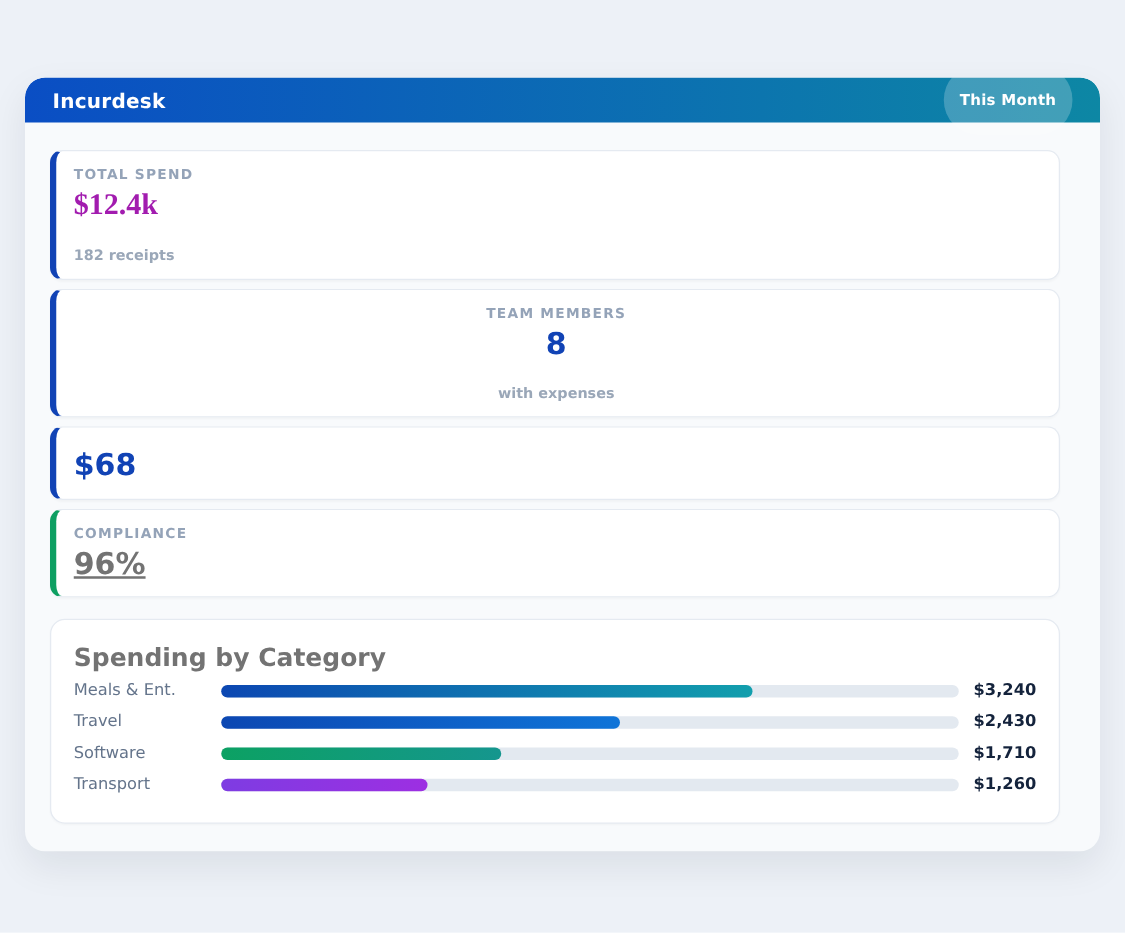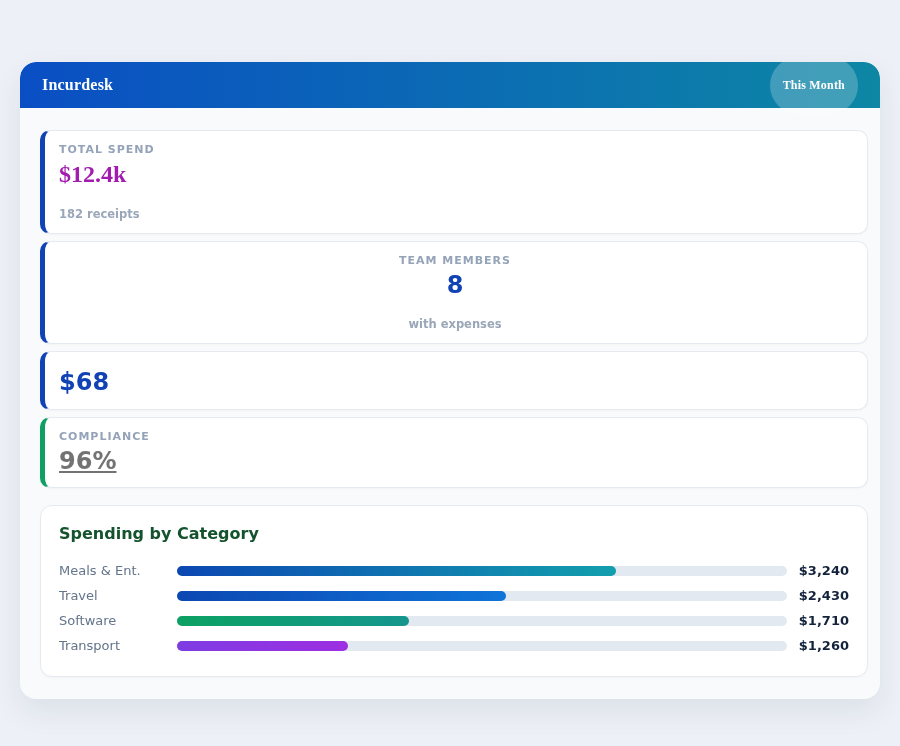--- a/index.html
+++ b/index.html
@@ -11,48 +11,47 @@
   }
   .app-card {
     width: 860px;
     margin: 62px auto 0;
     background: #f8fafc;
     border-radius: 16px;
     box-shadow: 0 12px 30px rgba(15,23,42,0.08);
     overflow: hidden;
   }
   .app-header {
-    height: 46px;
+    height: 36px;
     background: linear-gradient(90deg, #0a4ec4 0%, #0d87a4 100%);
     border-radius: 16px 16px 0 0;
     display: flex;
     align-items: center;
     justify-content: space-between;
     padding: 0 22px 0 22px;
-    font-family: Liberation Serif, serif;
   }
   .app-title {
     color: #ffffff;
     font-size: 16px;
     font-weight: bold;
     letter-spacing: 0.2px;
   }
   .period-badge {
     background: rgba(255,255,255,0.22);
     color: #ffffff;
     font-size: 12px;
     font-weight: bold;
     padding: 21px 13px;
     border-radius: 999px;
     border: none;
     cursor: pointer;
     font-family: inherit;
     letter-spacing: 0.2px;
   }
-  .app-body { padding: 22px 12px 22px 20px; }
+  .app-body { padding: 22px 32px 22px 20px; }
 
   .stat-card {
     background: #ffffff;
     border: 1px solid #e5eaf1;
     border-left: 5px solid #1143b5;
     border-radius: 10px;
     padding: 12px 16px 12px 14px;
     margin-bottom: 7px;
     box-shadow: 0 1px 2px rgba(15,23,42,0.03);
   }
@@ -79,24 +78,24 @@
 
   .chart-card {
     margin-top: 17px;
     background: #ffffff;
     border: 1px solid #e5eaf1;
     border-radius: 12px;
     padding: 18px;
     box-shadow: 0 1px 2px rgba(15,23,42,0.03);
   }
   .chart-title {
-    font-size: 16px;
-    font-weight: bold;
-    color: #14532d;
-    margin-bottom: 15px;
+    font-size: 20px;
+    font-weight: bold;
+    color: #737373;
+    margin-bottom: 2px;
   }
   .chart-row {
     display: flex;
     align-items: center;
     height: 25px;
   }
   .row-label {
     width: 118px;
     flex: 0 0 118px;
     font-size: 13px;

